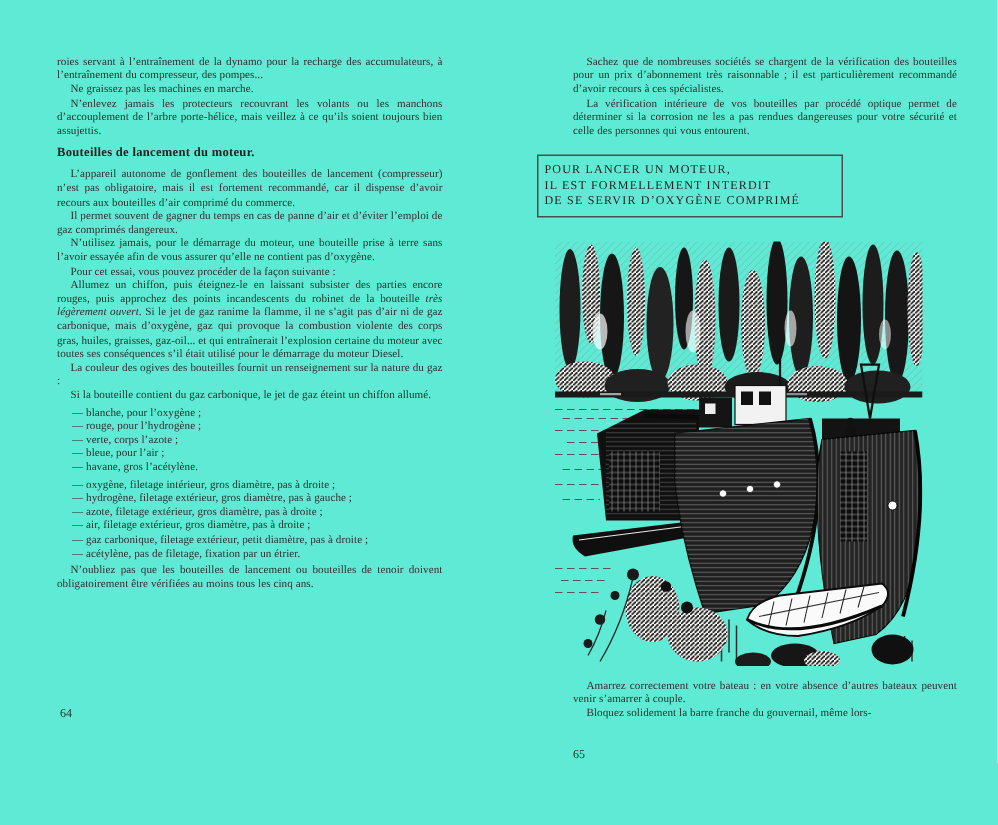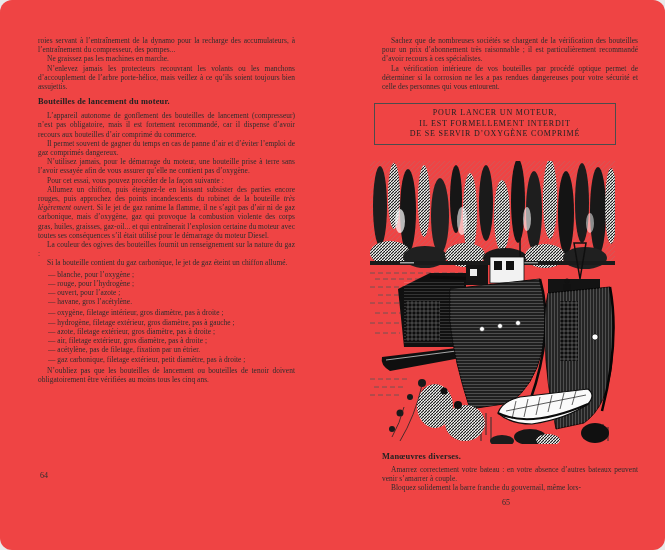--- a/index.html
+++ b/index.html
@@ -1,31 +1,30 @@
 <!DOCTYPE html>
 <html><head>
 <meta charset="utf-8">
 <style>
   html,body { margin:0; padding:0; background:#e9e9e9; }
   .scan {
-    position:relative; width:665px; height:550px; background:#ef4444;
+    position:relative; width:665px; height:550px; background:#5eead4;
     font-family:"Liberation Serif","DejaVu Serif",serif; color:#2e2e2e;
     overflow:hidden;
-    border-radius:12px;
   }
   .col { position:absolute; text-align:justify; font-size:7.4px; line-height:9.2px; letter-spacing:0.05px; }
   .col p { margin:0; }
   p.ind { text-indent:9px; }
   .listblock { margin:2px 0; }
   .li { padding-left:10px; }
   .shead { font-weight:bold; font-size:8.4px; line-height:10px; margin:6px 0 4px 0; letter-spacing:0.2px; color:#222; }
   .pagenum { position:absolute; font-size:8px; color:#2e2e2e; }
   .notice {
-    position:absolute; left:374px; top:103px; width:242px; box-sizing:border-box;
-    border:1px solid #4c4c4c; padding:4px 4px; text-align:center;
+    position:absolute; left:358px; top:103px; width:204px; box-sizing:border-box;
+    border:1px solid #4c4c4c; padding:4px 4px; 
     font-size:8px; line-height:10.5px; letter-spacing:0.8px; color:#222; font-family:"Liberation Serif",serif;
   }
   .notice div { white-space:nowrap; }
   .illus { position:absolute; left:370px; top:161px; width:245px; height:283px; }
   em { font-style:italic; }
 </style>
 </head>
 <body>
 
 <div class="scan">
@@ -38,30 +37,31 @@
     <p class="ind">L’appareil autonome de gonflement des bouteilles de lancement (compresseur) n’est pas obligatoire, mais il est fortement recommandé, car il dispense d’avoir recours aux bouteilles d’air comprimé du commerce.</p>
     <p class="ind">Il permet souvent de gagner du temps en cas de panne d’air et d’éviter l’emploi de gaz comprimés dangereux.</p>
     <p class="ind">N’utilisez jamais, pour le démarrage du moteur, une bouteille prise à terre sans l’avoir essayée afin de vous assurer qu’elle ne contient pas d’oxygène.</p>
     <p class="ind">Pour cet essai, vous pouvez procéder de la façon suivante :</p>
     <p class="ind"><span>Allumez un chiffon, puis éteignez-le en laissant subsister des parties encore rouges, puis approchez des points incandescents du robinet de la bouteille </span><em>très légèrement ouvert</em><span>. Si le jet de gaz ranime la flamme, il ne s’agit pas d’air ni de gaz carbonique, mais d’oxygène, gaz qui provoque la combustion violente des corps gras, huiles, graisses, gaz-oil... et qui entraînerait l’explosion certaine du moteur avec toutes ses conséquences s’il était utilisé pour le démarrage du moteur Diesel.</span></p>
     <p class="ind">La couleur des ogives des bouteilles fournit un renseignement sur la nature du gaz :</p>
     <p class="ind">Si la bouteille contient du gaz carbonique, le jet de gaz éteint un chiffon allumé.</p>
     <div class="listblock">
       <div class="li">— blanche, pour l’oxygène ;</div>
       <div class="li">— rouge, pour l’hydrogène ;</div>
-      <div class="li">— ouvert, pour l’azote ;</div>
+      <div class="li">— verte, corps l’azote ;</div>
+      <div class="li">— bleue, pour l’air ;</div>
       <div class="li">— havane, gros l’acétylène.</div>
     </div>
     <div class="listblock">
       <div class="li">— oxygène, filetage intérieur, gros diamètre, pas à droite ;</div>
       <div class="li">— hydrogène, filetage extérieur, gros diamètre, pas à gauche ;</div>
       <div class="li">— azote, filetage extérieur, gros diamètre, pas à droite ;</div>
       <div class="li">— air, filetage extérieur, gros diamètre, pas à droite ;</div>
+      <div class="li">— gaz carbonique, filetage extérieur, petit diamètre, pas à droite ;</div>
       <div class="li">— acétylène, pas de filetage, fixation par un étrier.</div>
-      <div class="li">— gaz carbonique, filetage extérieur, petit diamètre, pas à droite ;</div>
     </div>
     <p class="ind">N’oubliez pas que les bouteilles de lancement ou bouteilles de tenoir doivent obligatoirement être vérifiées au moins tous les cinq ans.</p>
   </div>
   <div class="pagenum" style="left:40px; top:471px;font-family:Liberation Serif, serif;">64</div>
 
   <div class="col" style="left:382px; top:36px; width:256px;">
     <p class="ind">Sachez que de nombreuses sociétés se chargent de la vérification des bouteilles pour un prix d’abonnement très raisonnable ; il est particulièrement recommandé d’avoir recours à ces spécialistes.</p>
     <p class="ind">La vérification intérieure de vos bouteilles par procédé optique permet de déterminer si la corrosion ne les a pas rendues dangereuses pour votre sécurité et celle des personnes qui vous entourent.</p>
   </div>
 
@@ -211,19 +211,18 @@
       <circle cx="88" cy="244" r="4" fill="#111"></circle>
       <path d="M30,280 Q45,255 52,224 M22,276 Q30,262 34,246" stroke="#222" stroke-width="0.8" fill="none"></path>
       <ellipse cx="160" cy="276" rx="16" ry="8" fill="#161616"></ellipse>
       <ellipse cx="178" cy="279" rx="12" ry="6" fill="url(#hDark)"></ellipse>
       <ellipse cx="132" cy="280" rx="12" ry="6" fill="#1c1c1c"></ellipse>
       <ellipse cx="225" cy="272" rx="14" ry="10" fill="#101010"></ellipse>
     </g>
   </svg>
 
   <div class="col" style="left:382px; top:452px; width:256px;">
-    <div class="shead" style="margin:0 0 3px 0;">Manœuvres diverses.</div>
     <p class="ind">Amarrez correctement votre bateau : en votre absence d’autres bateaux peuvent venir s’amarrer à couple.</p>
     <p class="ind">Bloquez solidement la barre franche du gouvernail, même lors-</p>
   </div>
-  <div class="pagenum" style="left:382px; top:498px; width:248px; text-align:center;">65</div>
+  <div class="pagenum" style="left:382px; top:498px; width:248px; text-align:left;">65</div>
 
 </div>
 
 </body></html>

